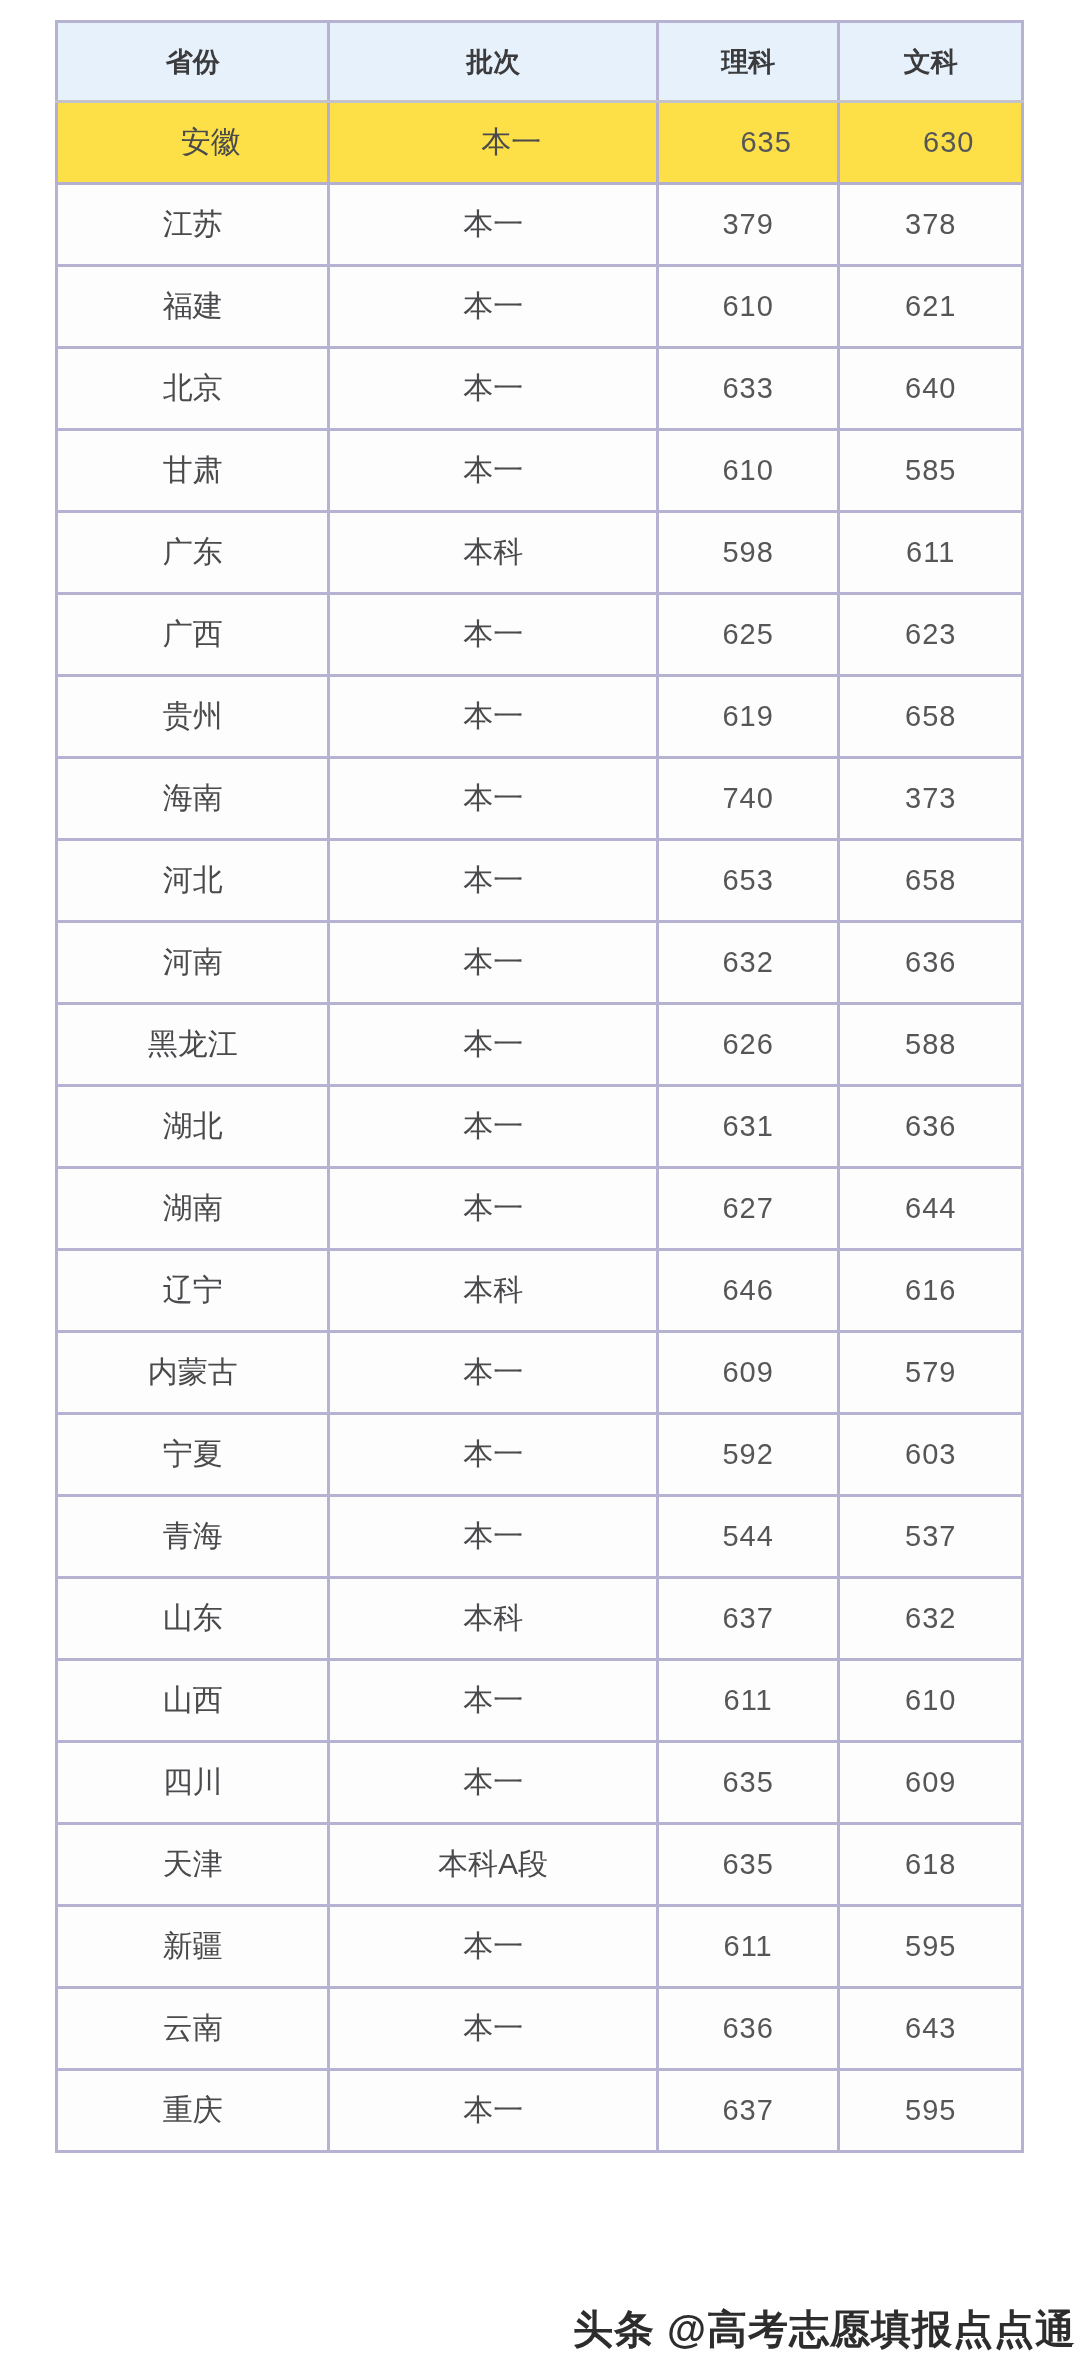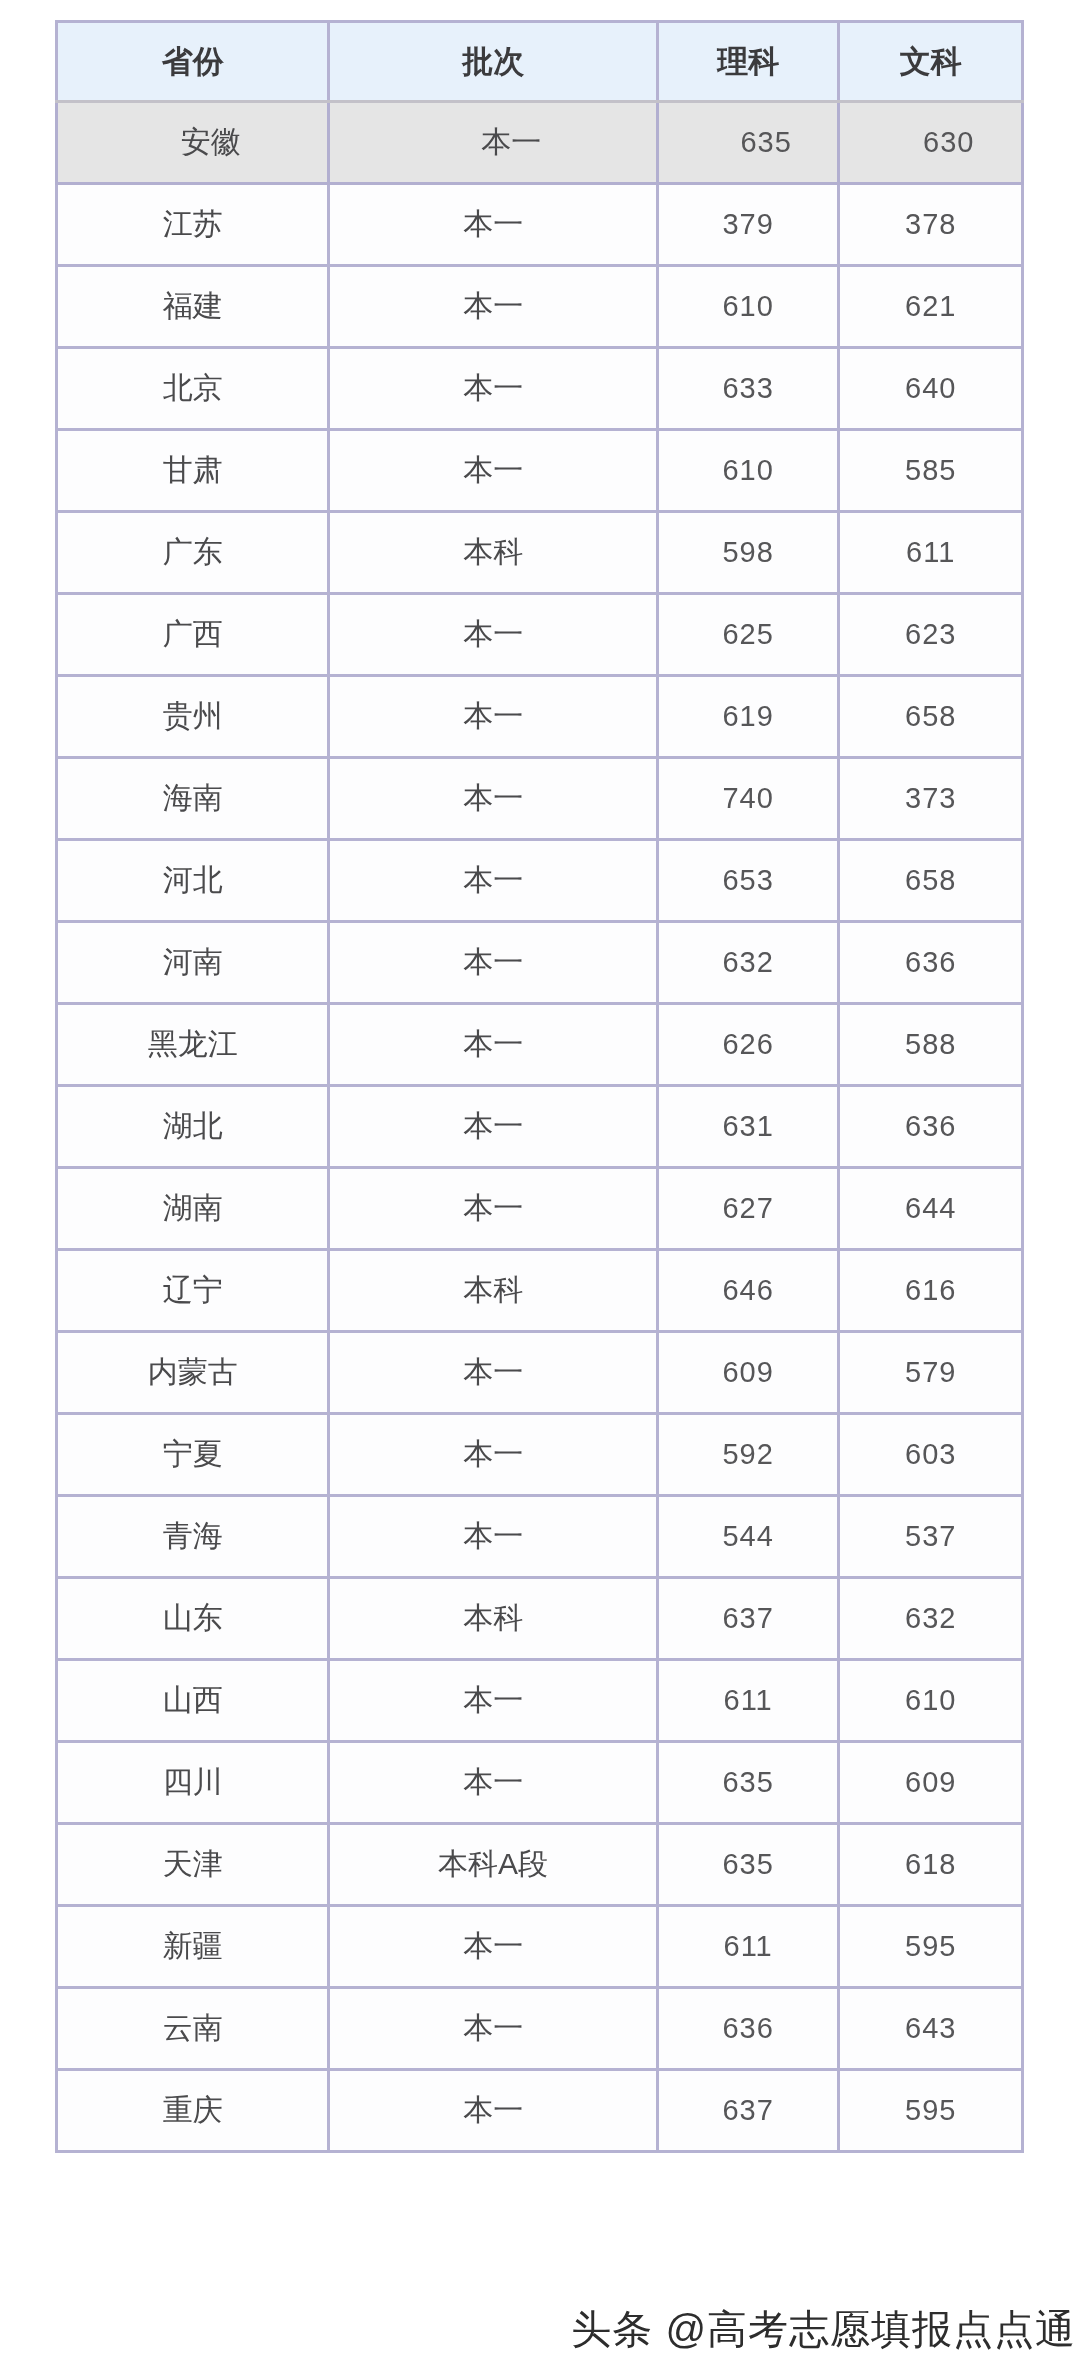--- a/index.html
+++ b/index.html
@@ -14,30 +14,30 @@
   .score-table col.c-science  { width:18.8%; }
   .score-table col.c-arts     { width:19.0%; }
 
   .score-table th, .score-table td {
     border:3px solid #b5b2d2;
     text-align:center; vertical-align:middle;
     font-size:30px; color:#4a4a4c;
   }
   .score-table thead th {
     height:80px; background:#e7f1fb; color:#3b3b3d;
-    font-weight:bold; font-size:31px;
+    font-weight:bold; font-size:27px;
     border-bottom:3px solid #c3c1c9;
   }
   .score-table tbody td { height:82px; background:#fdfdfe; }
-  .score-table tbody tr.highlight td { background:#e5e5e5; border-color:#b2afd0;padding-left:36px; }
+  .score-table tbody tr.highlight td { background:#fde047; border-color:#b2afd0;padding-left:36px; }
   .score-table tbody td.num { font-size:29px; color:#565658; letter-spacing:1px; }
 
   .watermark {
     position:absolute; top:2302px; right:4px;
-    font-size:40px; font-weight:normal; color:#2d2d2d;
+    font-size:40px; font-weight:bold; color:#2d2d2d;
     letter-spacing:1px; white-space:nowrap;
     text-shadow:
       -2px -2px 0 #fff, 2px -2px 0 #fff, -2px 2px 0 #fff, 2px 2px 0 #fff,
       0 -2px 0 #fff, 0 2px 0 #fff, -2px 0 0 #fff, 2px 0 0 #fff;
   }
 </style>
 </head>
 <body>
 
 <div class="page">

